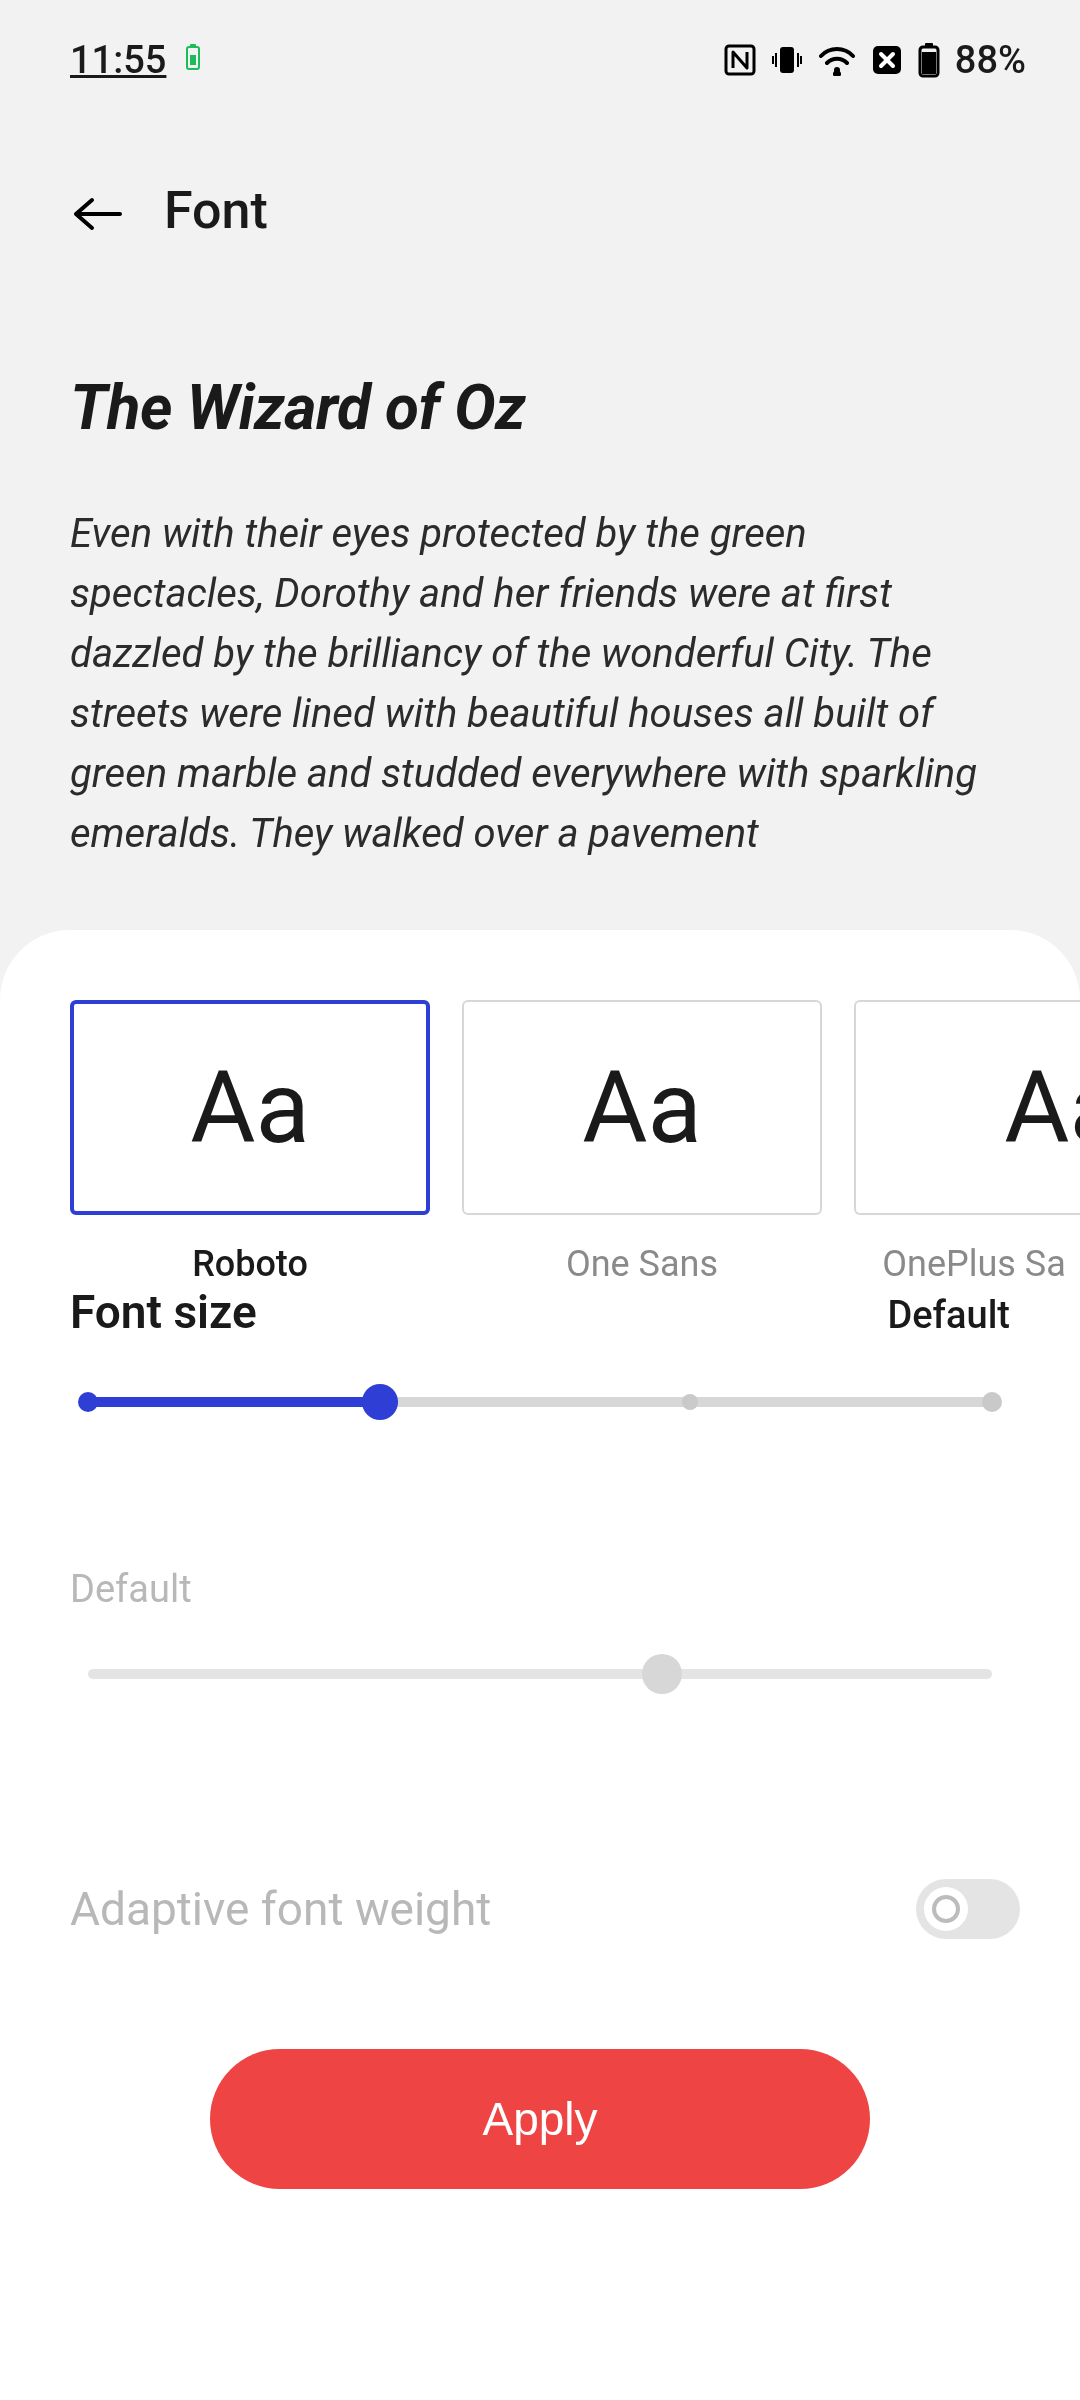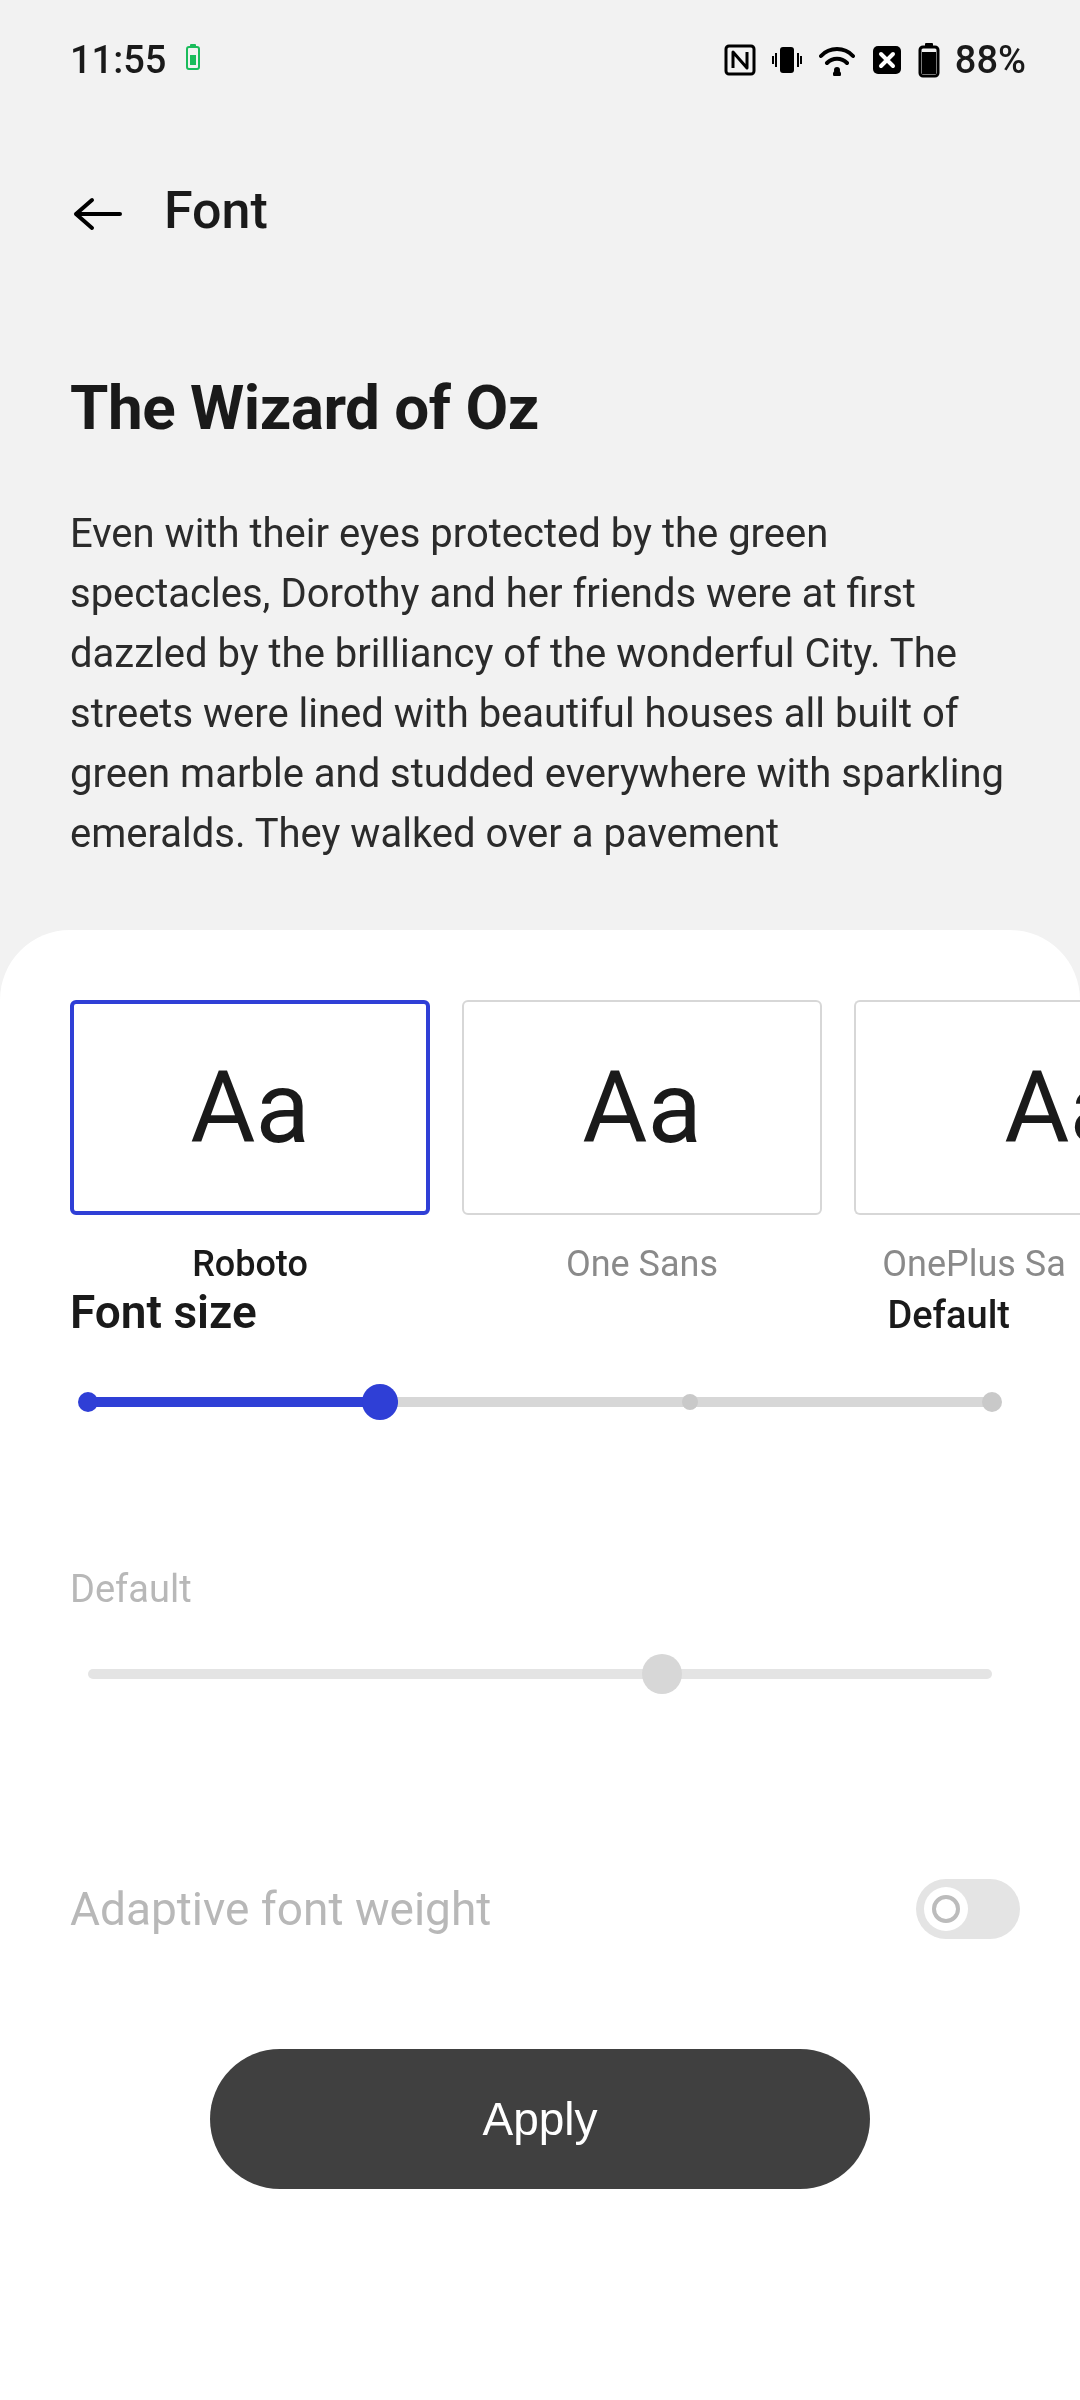--- a/index.html
+++ b/index.html
@@ -1,32 +1,32 @@
 <!DOCTYPE html>
 <html><head>
 <meta charset="utf-8">
 <style>
   * { box-sizing: border-box; margin: 0; padding: 0; }
   html, body { width: 1080px; height: 2400px; overflow: hidden; font-family: Roboto, -apple-system, "Helvetica Neue", Arial, sans-serif; }
   body { background: #f2f2f2; color: #1a1a1a; }
 
   
   .status-bar { display: flex; justify-content: space-between; align-items: center; padding: 20px 54px 0 70px; height: 100px; font-size: 38px; font-weight: 500; }
-  .status-left { display: flex; align-items: center; gap: 18px; }
+  .status-left { display: flex; align-items: center; gap: 18px; text-decoration: underline; }
   .status-right { display: flex; align-items: center; gap: 14px; }
   .charging-dot { color: #2ecc71; font-size: 26px; }
   .status-icon { display: inline-flex; align-items: center; }
 
   
   .header { display: flex; align-items: flex-end; gap: 42px; padding: 80px 112px 30px 70px; }
   .back-arrow { font-size: 46px; line-height: 1; }
   .header-title { font-size: 52px; font-weight: 500; }
 
   
-  .preview { padding: 100px 70px 0 70px; }
+  .preview { padding: 100px 70px 0 70px; font-style: italic; }
   .preview-title { font-size: 62px; font-weight: 700; margin-bottom: 60px; letter-spacing: -0.5px; }
   .preview-subtitle { font-size: 42px; font-weight: 600; margin-bottom: 48px; }
   .preview-body { font-size: 40px; line-height: 1.5; color: #2b2b2b; }
 
   
   .sheet { position: absolute; left: 0; right: 0; bottom: 0; height: 1470px; background: #ffffff; border-top-left-radius: 70px; border-top-right-radius: 70px; padding-top: 70px; }
 
   
   .font-row { display: flex; gap: 32px; padding-left: 70px; overflow: hidden; }
   .font-card-wrap { display: flex; flex-direction: column; align-items: center; gap: 28px; }
@@ -59,21 +59,21 @@
   .slider.disabled .track { background: #e4e4e4; }
 
   
   .toggle-row { display: flex; justify-content: space-between; align-items: center; padding: 0 60px 0 70px; margin-top: 190px; }
   .toggle-label { font-size: 46px; color: #b8b8b8; }
   .toggle { width: 104px; height: 60px; background: #e4e4e4; border-radius: 30px; position: relative; }
   .toggle-knob { position: absolute; left: 8px; top: 50%; transform: translateY(-50%); width: 44px; height: 44px; background: #fff; border-radius: 50%; display: flex; align-items: center; justify-content: center; }
   .toggle-knob::after { content: ""; width: 20px; height: 20px; border: 4px solid #bcbcbc; border-radius: 50%; }
 
   
-  .apply-btn { display: block; width: 660px; height: 140px; margin: 110px auto 0 auto; background: #404040; color: #fff; font-size: 46px; font-weight: 500; border: none; border-radius: 70px; }
+  .apply-btn { display: block; width: 660px; height: 140px; margin: 110px auto 0 auto; background: #ef4444; color: #fff; font-size: 46px; font-weight: 500; border: none; border-radius: 70px; }
 
   .partial-text { position: relative; left: 30px; }
 </style>
 </head>
 <body>
 
 <div class="status-bar">
   <div class="status-left">
     <span>11:55</span>
     <span class="charging-dot">

